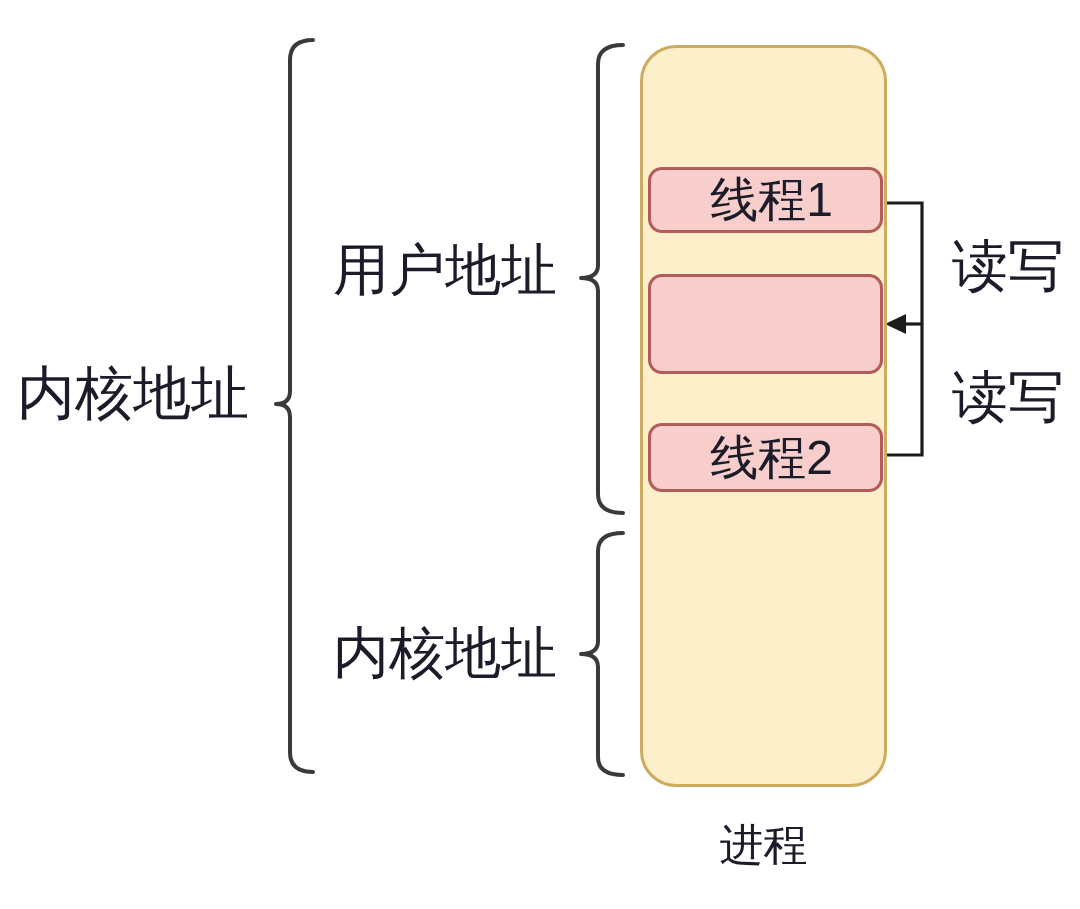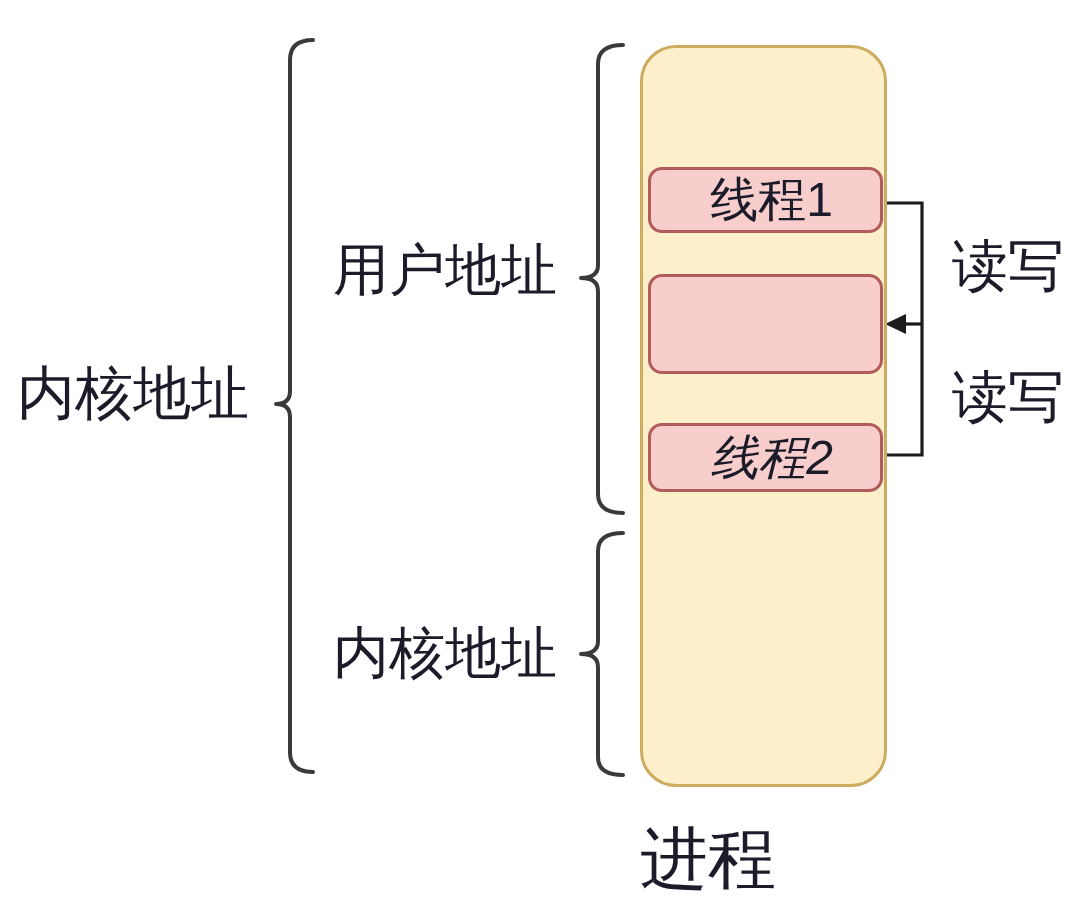--- a/index.html
+++ b/index.html
@@ -53,22 +53,22 @@
   .label.rw {
     font-size: 56px;
     margin-left: 14px;
   }
   .label.rw1 { left: 938px; top: 234px; }
   .label.rw2 { left: 938px; top: 365px; }
   .label.process {
     left: 640px;
     top: 820px;
     width: 247px;
-    font-size: 68px;
-    font-family: Liberation Serif, serif;
+    text-align: center;
+    font-size: 44px;
   }
   .process-box {
     position: absolute;
     left: 640px;
     top: 45px;
     width: 247px;
     height: 742px;
     box-sizing: border-box;
     background: #FCEFC9;
     border: 3px solid #CDAC5F;
@@ -85,21 +85,21 @@
     display: flex;
     align-items: center;
     justify-content: center;
     font-size: 48px;
     font-weight: 500;
     color: #1b1b2a;
     padding-left: 12px;
   }
   .block.thread1 { top: 119px; height: 66px; }
   .block.shared  { top: 226px; height: 100px; }
-  .block.thread2 { top: 375px; height: 69px; font-style: italic; }
+  .block.thread2 { top: 375px; height: 69px; }
 </style>
 </head>
 <body>
 
 <div class="canvas">
 
   <svg class="lines" viewBox="0 0 1080 909" xmlns="http://www.w3.org/2000/svg">
 
     <path d="M 313,40 Q 290,40 290,60 L 290,391 Q 290,404 276,404 Q 290,404 290,417 L 290,752 Q 290,772 313,772" fill="none" stroke="#3a3a3a" stroke-width="4" stroke-linecap="round" stroke-linejoin="round"></path>
 

